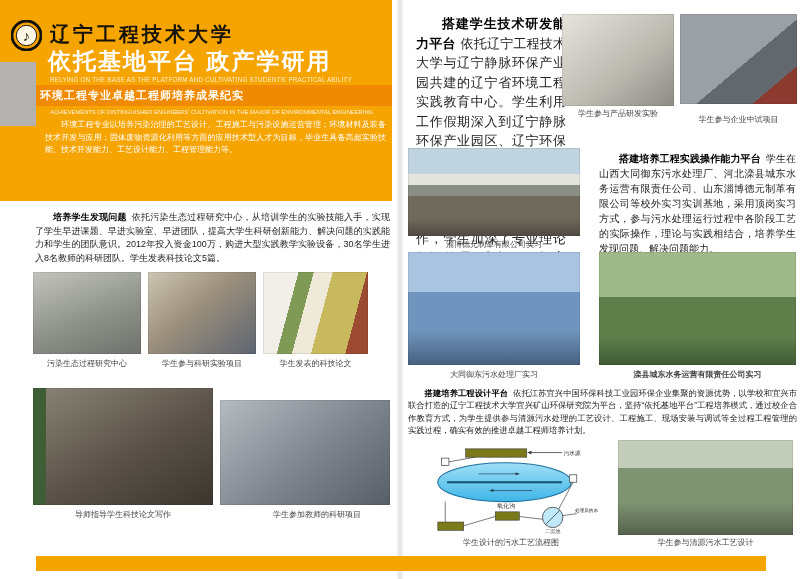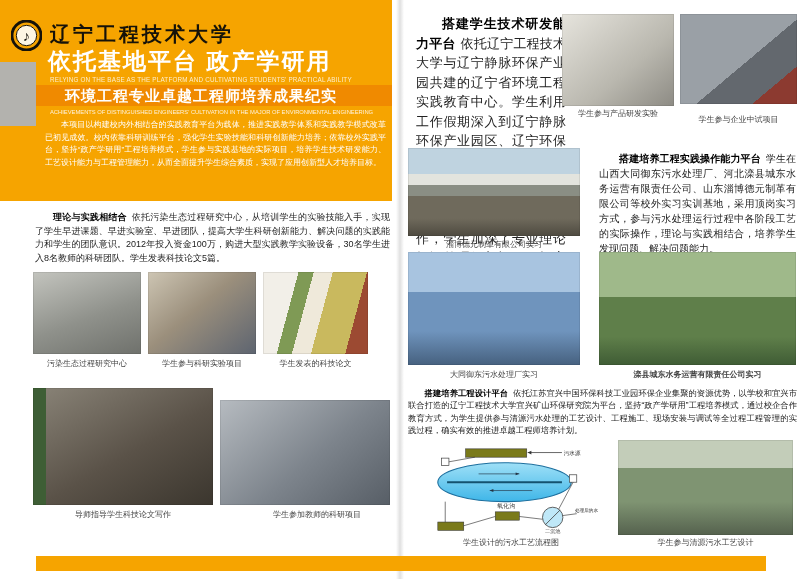--- a/index.html
+++ b/index.html
@@ -8,21 +8,21 @@
   .abs { position:absolute; }
 
   
   .orange-block { left:0; top:0; width:392px; height:201px; background:#F6A400; }
   .grey-tab { left:0; top:62px; width:36px; height:64px; background:#b3b2ae; }
   .logo { left:11px; top:20px; width:31px; height:31px; }
   .univ-name { left:50px; top:21px; font-size:20px; font-weight:bold; color:#151209; letter-spacing:3px; }
   .main-title { left:48px; top:46px; font-size:23px; font-weight:bold; color:#ffffff; letter-spacing:2px; }
   .title-en { left:50px; top:76px; font-size:6.3px; color:rgba(255,255,255,.8); letter-spacing:.2px; }
   .sub-band { left:36px; top:85px; width:356px; height:21px; background:#F08A00; }
-  .sub-band span { display:block; padding-left:29px; line-height:21px; font-size:15px; font-weight:bold; color:#ffffff; letter-spacing:1px; }
+  .sub-band span { display:block; padding-left:4px; line-height:21px; font-size:11px; font-weight:bold; color:#ffffff; letter-spacing:1px; }
   .sub-en { left:50px; top:109px; font-size:5.8px; color:rgba(255,255,255,.85); }
   .intro { left:45px; top:119px; width:341px; color:#ffffff; font-size:8px; line-height:1.58; text-align:justify; }
   .intro p { text-indent:2em; }
 
   
   .sec { color:#222; line-height:1.5; text-align:justify; }
   .sec p { text-indent:2em; }
   .sec b { color:#000; margin-right:5px; }
   .sec1 { left:35px; top:211px; width:355px; font-size:9px; }
   .sec2 { left:416px; top:14px; width:150px; font-size:13px; }
@@ -64,25 +64,25 @@
 
 <div class="abs univ-name">辽宁工程技术大学</div>
 <div class="abs main-title">依托基地平台 政产学研用</div>
 <div class="abs title-en">RELYING ON THE BASE AS THE PLATFORM AND CULTIVATING STUDENTS' PRACTICAL ABILITY</div>
 <div class="abs sub-band">
   <span>环境工程专业卓越工程师培养成果纪实</span>
 </div>
 <div class="abs sub-en">ACHIEVEMENTS OF DISTINGUISHED ENGINEERS' CULTIVATION IN THE MAJOR OF ENVIRONMENTAL ENGINEERING</div>
 
 <div class="abs intro">
-  <p>本项目以构建校内外相结合的实践教育平台为载体，推进实践教学体系和实践教学模式改革已初见成效。校内依靠科研训练平台，强化学生实验技能和科研创新能力培养；依靠校外实践平台，坚持“政产学研用”工程培养模式，学生参与实践基地的实际项目，培养学生技术研发能力、工艺设计能力与工程管理能力，从而全面提升学生综合素质，实现了应用创新型人才培养目标。</p>
+  <p>环境工程专业以培养污染治理的工艺设计、工程施工与污染设施运营管理；环境材料及装备技术开发与应用；固体废物资源化利用等方面的应用技术型人才为目标，毕业生具备高超实验技能、技术开发能力、工艺设计能力、工程管理能力等。</p>
 </div>
 
 <div class="abs sec sec1">
-  <p><b>理论与实践相结合</b><span>依托污染生态过程研究中心，从培训学生的实验技能入手，实现了学生早进课题、早进实验室、早进团队，提高大学生科研创新能力、解决问题的实践能力和学生的团队意识。2012年投入资金100万，购进大型实践教学实验设备，30名学生进入8名教师的科研团队。学生发表科技论文5篇。</span></p>
+  <p><b>培养学生发现问题</b><span>依托污染生态过程研究中心，从培训学生的实验技能入手，实现了学生早进课题、早进实验室、早进团队，提高大学生科研创新能力、解决问题的实践能力和学生的团队意识。2012年投入资金100万，购进大型实践教学实验设备，30名学生进入8名教师的科研团队。学生发表科技论文5篇。</span></p>
 </div>
 
 <div class="abs photo ph-lab" style="left:33px;top:272px;width:108px;height:82px;"></div>
 <div class="abs photo ph-stulab" style="left:148px;top:272px;width:108px;height:82px;"></div>
 <div class="abs photo ph-journals" style="left:263px;top:272px;width:105px;height:82px;"></div>
 <div class="abs caption" style="left:33px;top:358px;width:108px;">污染生态过程研究中心</div>
 <div class="abs caption" style="left:148px;top:358px;width:108px;">学生参与科研实验项目</div>
 <div class="abs caption" style="left:263px;top:358px;width:105px;">学生发表的科技论文</div>
 
 <div class="abs photo ph-meeting" style="left:33px;top:388px;width:180px;height:117px;"></div>
@@ -106,21 +106,21 @@
 <div class="abs sec sec3">
   <p><b>搭建培养工程实践操作能力平台</b><span>学生在山西大同御东污水处理厂、河北滦县城东水务运营有限责任公司、山东淄博德元制革有限公司等校外实习实训基地，采用顶岗实习方式，参与污水处理运行过程中各阶段工艺的实际操作，理论与实践相结合，培养学生发现问题、解决问题能力。</span></p>
 </div>
 
 <div class="abs photo ph-bluefac" style="left:408px;top:252px;width:172px;height:113px;"></div>
 <div class="abs photo ph-greenfac" style="left:599px;top:252px;width:197px;height:113px;"></div>
 <div class="abs caption" style="left:408px;top:369px;width:172px;">大同御东污水处理厂实习</div>
 <div class="abs caption" style="left:599px;top:369px;width:197px;font-weight:bold;">滦县城东水务运营有限责任公司实习</div>
 
 <div class="abs sec sec4">
-  <p><b>搭建培养工程设计平台</b><span>依托江苏宜兴中国环保科技工业园环保企业集聚的资源优势，以学校和宜兴市联合打造的辽宁工程技术大学宜兴矿山环保研究院为平台，坚持“政产学研用”工程培养模式，通过校企合作教育方式，为学生提供参与清源污水处理的工艺设计、工程施工、现场安装与调试等全过程工程管理的实践过程，确实有效的推进卓越工程师培养计划。</span></p>
+  <p><b>搭建培养工程设计平台</b><span>依托江苏宜兴中国环保科技工业园环保企业集聚的资源优势，以学校和宜兴市联合打造的辽宁工程技术大学宜兴矿山环保研究院为平台，坚持“依托基地平台”工程培养模式，通过校企合作教育方式，为学生提供参与清源污水处理的工艺设计、工程施工、现场安装与调试等全过程工程管理的实践过程，确实有效的推进卓越工程师培养计划。</span></p>
 </div>
 
 <div class="abs diagram-box">
   <svg viewBox="0 0 190 95" width="186" height="88">
     <defs>
       <linearGradient id="ditch" x1="0" y1="0" x2="0" y2="1">
         <stop offset="0" stop-color="#9fe0f7"></stop>
           <stop offset="1" stop-color="#3fb6e8"></stop>
       </linearGradient>
     </defs>

